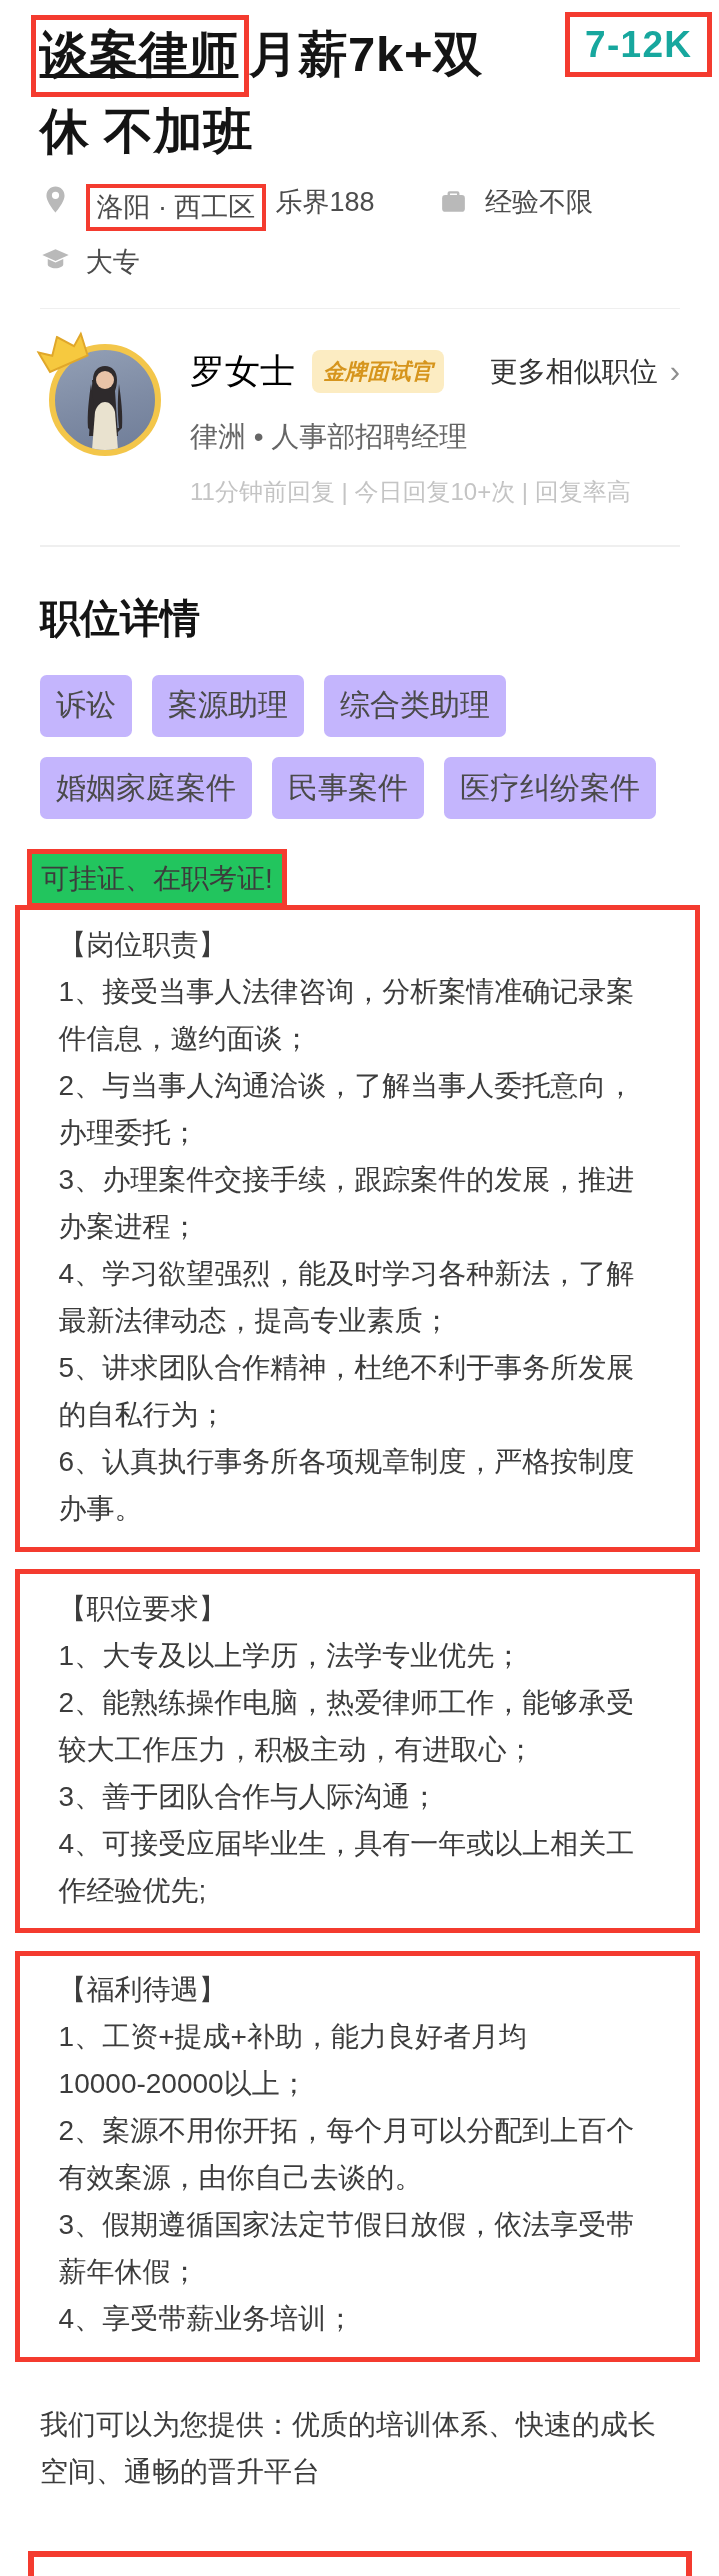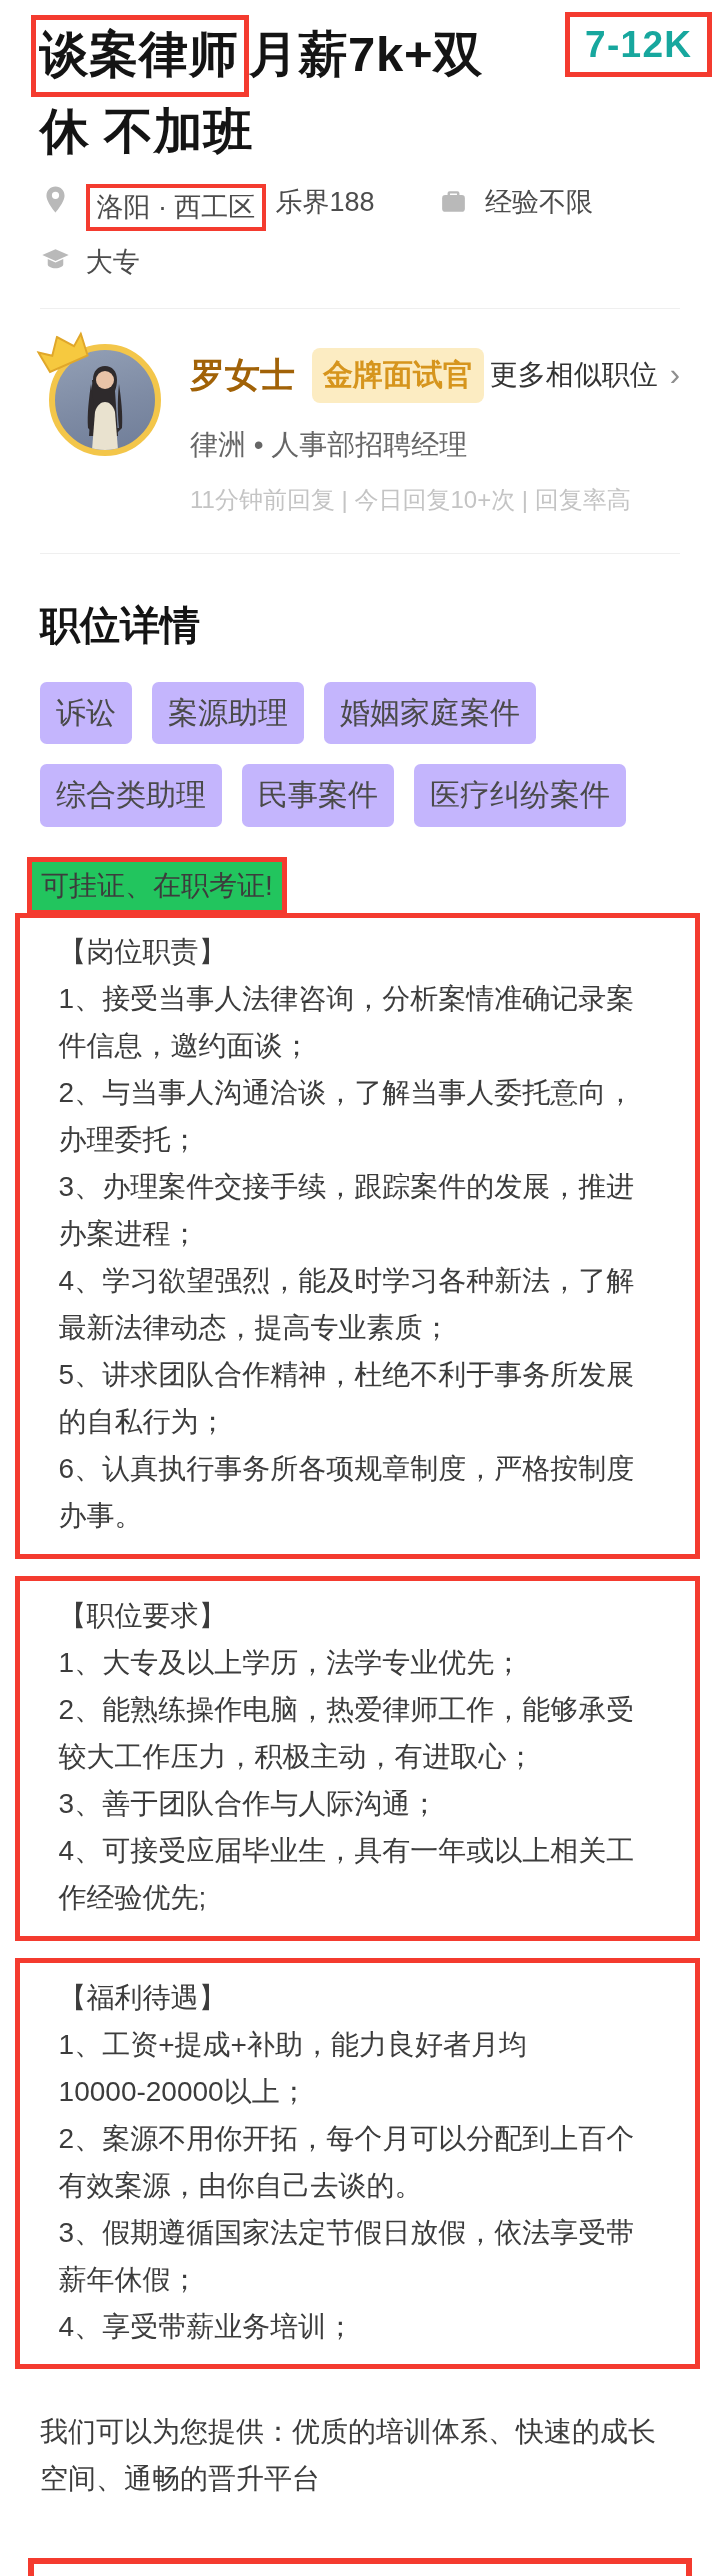--- a/index.html
+++ b/index.html
@@ -10,21 +10,21 @@
     color:#222; overflow-x:hidden;
   }
   .pad { padding-left:40px; padding-right:40px; }
 
   
   .job-header { position:relative; padding-top:14.7px; }
   .job-title {
     font-size:49px; font-weight:700; color:#141414;
     line-height:1.42; letter-spacing:0.7px; width:562px;
   }
-  .title-hl { display:inline-block; border:5.3px solid #f43b2f; padding:0 5.3px 2.7px 4px; margin-left:-9.4px; }
+  .title-hl { display:inline-block; border:5.3px solid #f43b2f; padding:0 5.3px 2.7px 4px; margin-left:-9.4px;text-decoration:underline; }
   .salary-box {
     position:absolute; top:12px; right:8px;
     border:5.3px solid #f43b2f; padding:6.7px 14.7px;
     font-size:37px; font-weight:700; color:#17a79e; letter-spacing:1.3px;
   }
   .meta-row { display:flex; align-items:flex-start; margin-top:17.4px; font-size:27px; color:#4c4c4c; }
   .meta-row .icon { width:31px; height:31px; margin-right:14.7px; flex:0 0 auto; }
   .loc-boxed { display:inline-block; border:4.7px solid #f43b2f; padding:1.3px 6.7px; margin-right:9.4px; }
   .meta-spacer { flex:1; }
   .meta-right { display:flex; align-items:center; margin-right:87px; }
@@ -42,24 +42,24 @@
     background:linear-gradient(165deg,#93a0b6 0%,#7e8ba4 55%,#6f7d98 100%);
     position:relative;
   }
   .avatar svg { width:100%; height:100%; display:block; }
   .crown {
     position:absolute; top:-10.7px; left:-9.4px; width:49px; height:40px;
     transform:rotate(-24deg); z-index:3;
   }
   .rec-col { flex:1; padding-left:29px; padding-top:4px; }
   .rec-line1 { display:flex; align-items:center; }
-  .rec-name { font-size:35px; font-weight:700; color:#a16207;text-align:center; }
+  .rec-name { font-size:35px; font-weight:400; color:#000000;text-align:center; }
   .rec-badge {
     margin-left:17.4px; background:#fcecc2; color:#d6951d;
-    font-size:30px; font-weight:700; padding:6.7px 10.7px; border-radius:8px;
+    font-size:22px; font-weight:700; padding:6.7px 10.7px; border-radius:8px;font-style:italic;
   }
   .more-link { margin-left:auto; font-size:28px; color:#333; display:flex; align-items:center; cursor:pointer; }
   .more-link .chev { color:#8f8f8f; font-size:31px; margin-left:12px; font-weight:400; }
   .rec-company { font-size:28px; color:#666; margin-top:23px; }
   .rec-stats { font-size:24px; color:#c4c4c4; margin-top:20px; }
 
   
   .section-heading { font-size:40px; font-weight:700; color:#141414; margin-top:44px; }
   .tag-wrap { display:flex; flex-wrap:wrap; gap:20px; margin-top:29px; width:639px; }
   .tag {
@@ -160,22 +160,22 @@
 </div>
 
 <div class="divider" style="margin-top:37px;"></div>
 
 <div class="pad">
   <div class="section-heading">职位详情</div>
 
   <div class="tag-wrap">
     <span class="tag">诉讼</span>
     <span class="tag">案源助理</span>
+    <span class="tag">综合类助理</span>
     <span class="tag">婚姻家庭案件</span>
-    <span class="tag">综合类助理</span>
     <span class="tag">民事案件</span>
     <span class="tag">医疗纠纷案件</span>
   </div>
 
   <div class="intro-box">可挂证、在职考证!</div>
 
   <div class="desc-box">【岗位职责】
 1、接受当事人法律咨询，分析案情准确记录案
 件信息，邀约面谈；
 2、与当事人沟通洽谈，了解当事人委托意向，

